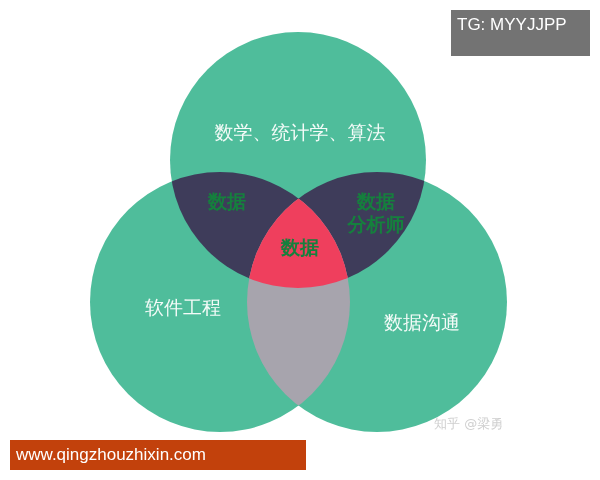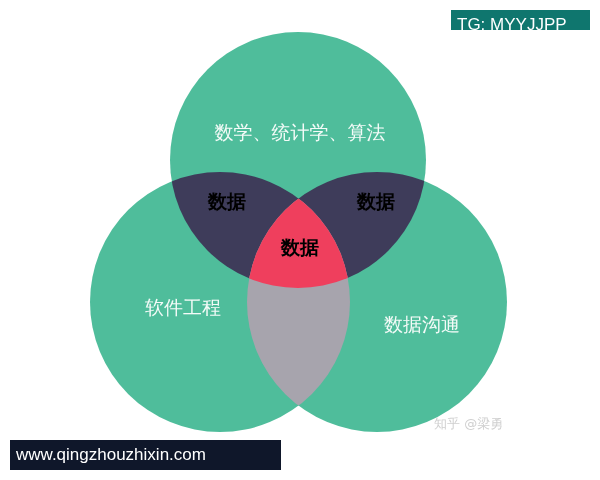--- a/index.html
+++ b/index.html
@@ -1,26 +1,26 @@
 <!DOCTYPE html>
 <html><head>
 <meta charset="utf-8">
 <style>
   html, body { margin: 0; padding: 0; background: #ffffff; }
   body { width: 600px; height: 480px; position: relative; overflow: hidden;
          font-family: "DejaVu Sans", "Liberation Sans", sans-serif; }
   #venn { position: absolute; left: 0; top: 0; }
   .label { position: absolute; text-align: center; white-space: nowrap; line-height: 1.22; }
   .outer-label { color: #f4fbf8; font-size: 19px; text-align: center; }
-  .inner-label { color: #000000; font-size: 19px; font-weight: bold; }
-  .wm-tg { position: absolute; left: 451px; top: 10px; width: 139px; height: 20px;
-           background: #0f766e; color: #ffffff; font-size: 17px; line-height: 30px;
+  .inner-label { color: #15803d; font-size: 19px; font-weight: bold; }
+  .wm-tg { position: absolute; left: 451px; top: 10px; width: 139px; height: 46px;
+           background: #737373; color: #ffffff; font-size: 17px; line-height: 30px;
            padding-left: 6px; box-sizing: border-box; font-family: "Liberation Sans", sans-serif; }
-  .wm-url { position: absolute; left: 10px; top: 440px; width: 271px; height: 30px;
-            background: #0f172a; color: #ffffff; font-size: 17px; line-height: 30px;
+  .wm-url { position: absolute; left: 10px; top: 440px; width: 296px; height: 30px;
+            background: #c2410c; color: #ffffff; font-size: 17px; line-height: 30px;
             padding-left: 6px; box-sizing: border-box; font-family: "Liberation Sans", sans-serif; }
   .wm-zhihu { position: absolute; left: 434px; top: 415px; color: #cfcfcf; font-size: 13px; }
 </style>
 </head>
 <body>
 
 <svg id="venn" width="600" height="480" viewBox="0 0 600 480">
   <defs>
     <clipPath id="clipTop">
         <circle cx="298" cy="160" r="128"></circle>
@@ -47,27 +47,28 @@
 
   <g clip-path="url(#clipTop)">
     <g clip-path="url(#clipLeft)">
       <circle cx="377" cy="302" r="130" fill="#ef3f5d"></circle>
     </g>
   </g>
 </svg>
 
 <div class="label outer-label" style="left:205px; top:121px; width:190px;">数学、统计学、算法</div>
 <div class="label outer-label" style="left:138px; top:296px; width:90px;">软件工程</div>
-<div class="label outer-label" style="left:377px; top:313px; width:90px;">数据沟通</div>
+<div class="label outer-label" style="left:377px; top:313px; width:90px;font-family:Liberation Mono, monospace;">数据沟通</div>
 
 <div class="label inner-label" style="left:187px; top:190px; width:80px;">
   <div>数据</div>
 </div>
 <div class="label inner-label" style="left:336px; top:190px; width:80px;">
   <div>数据</div>
+  <div>分析师</div>
 </div>
 <div class="label inner-label" style="left:260px; top:236px; width:80px;">
   <div>数据</div>
 </div>
 
 <div class="wm-tg">TG: MYYJJPP</div>
 <div class="wm-url">www.qingzhouzhixin.com</div>
 <div class="wm-zhihu">知乎 @梁勇</div>
 
 </body></html>

